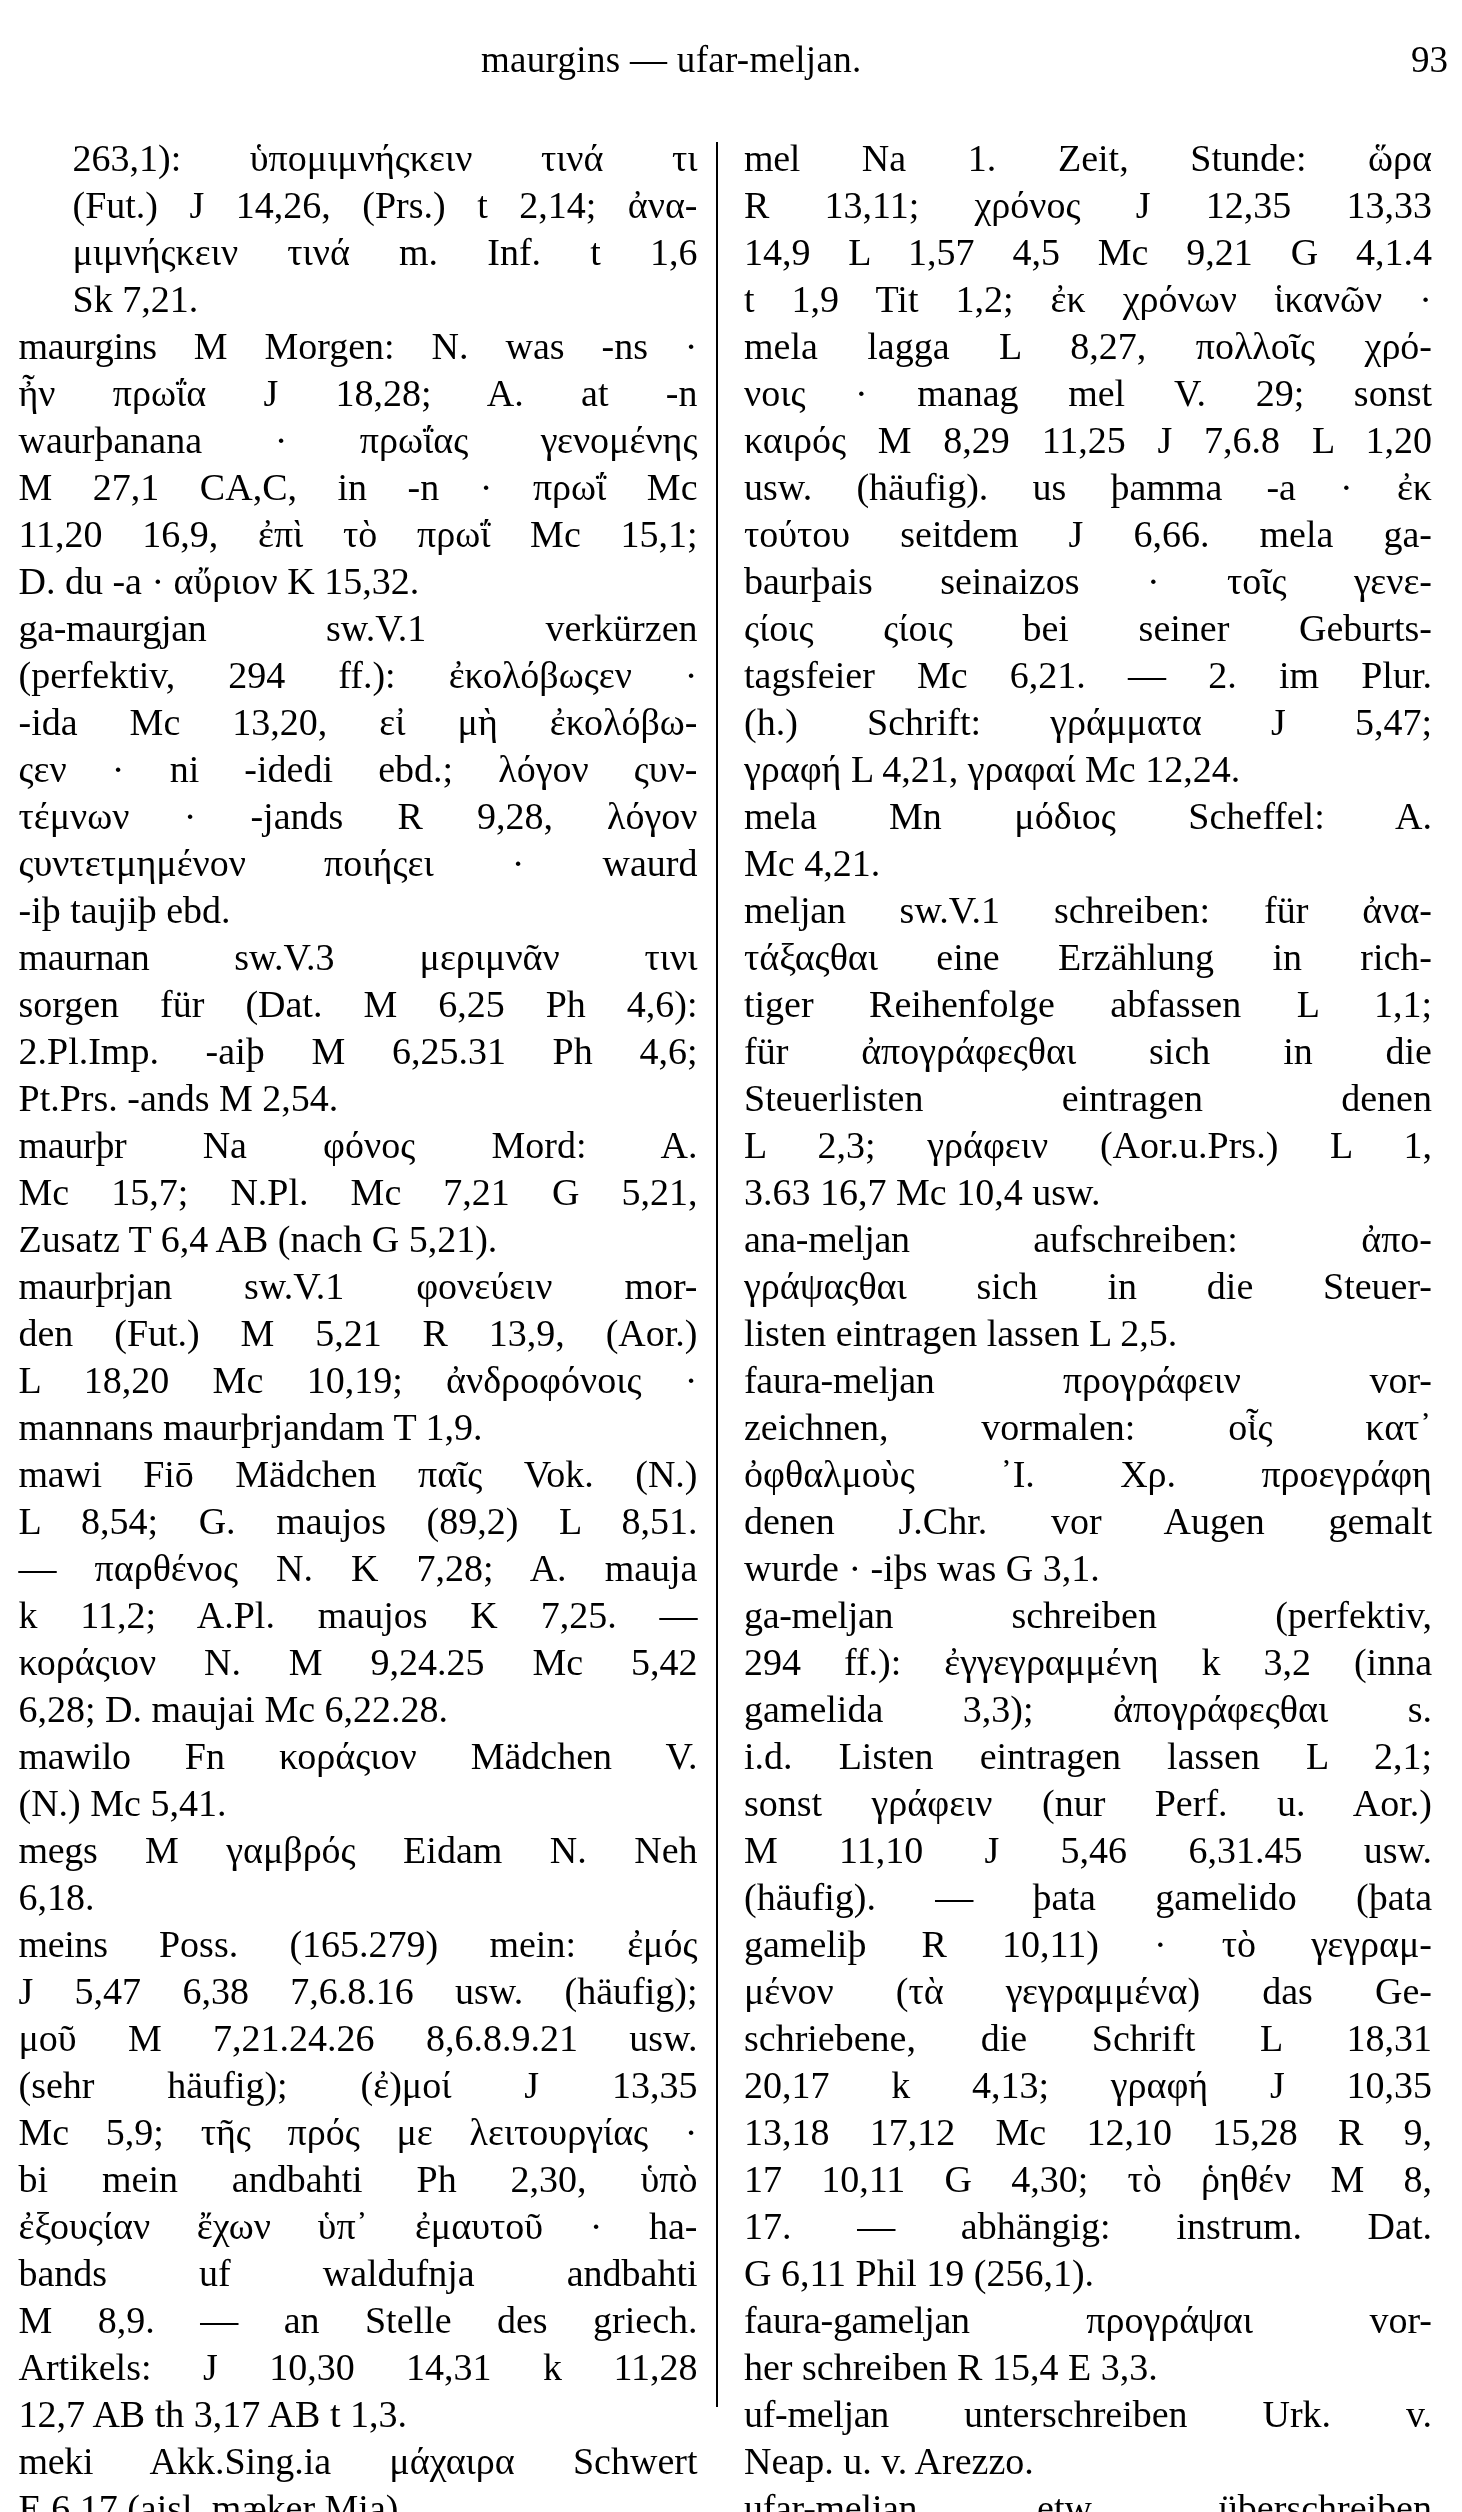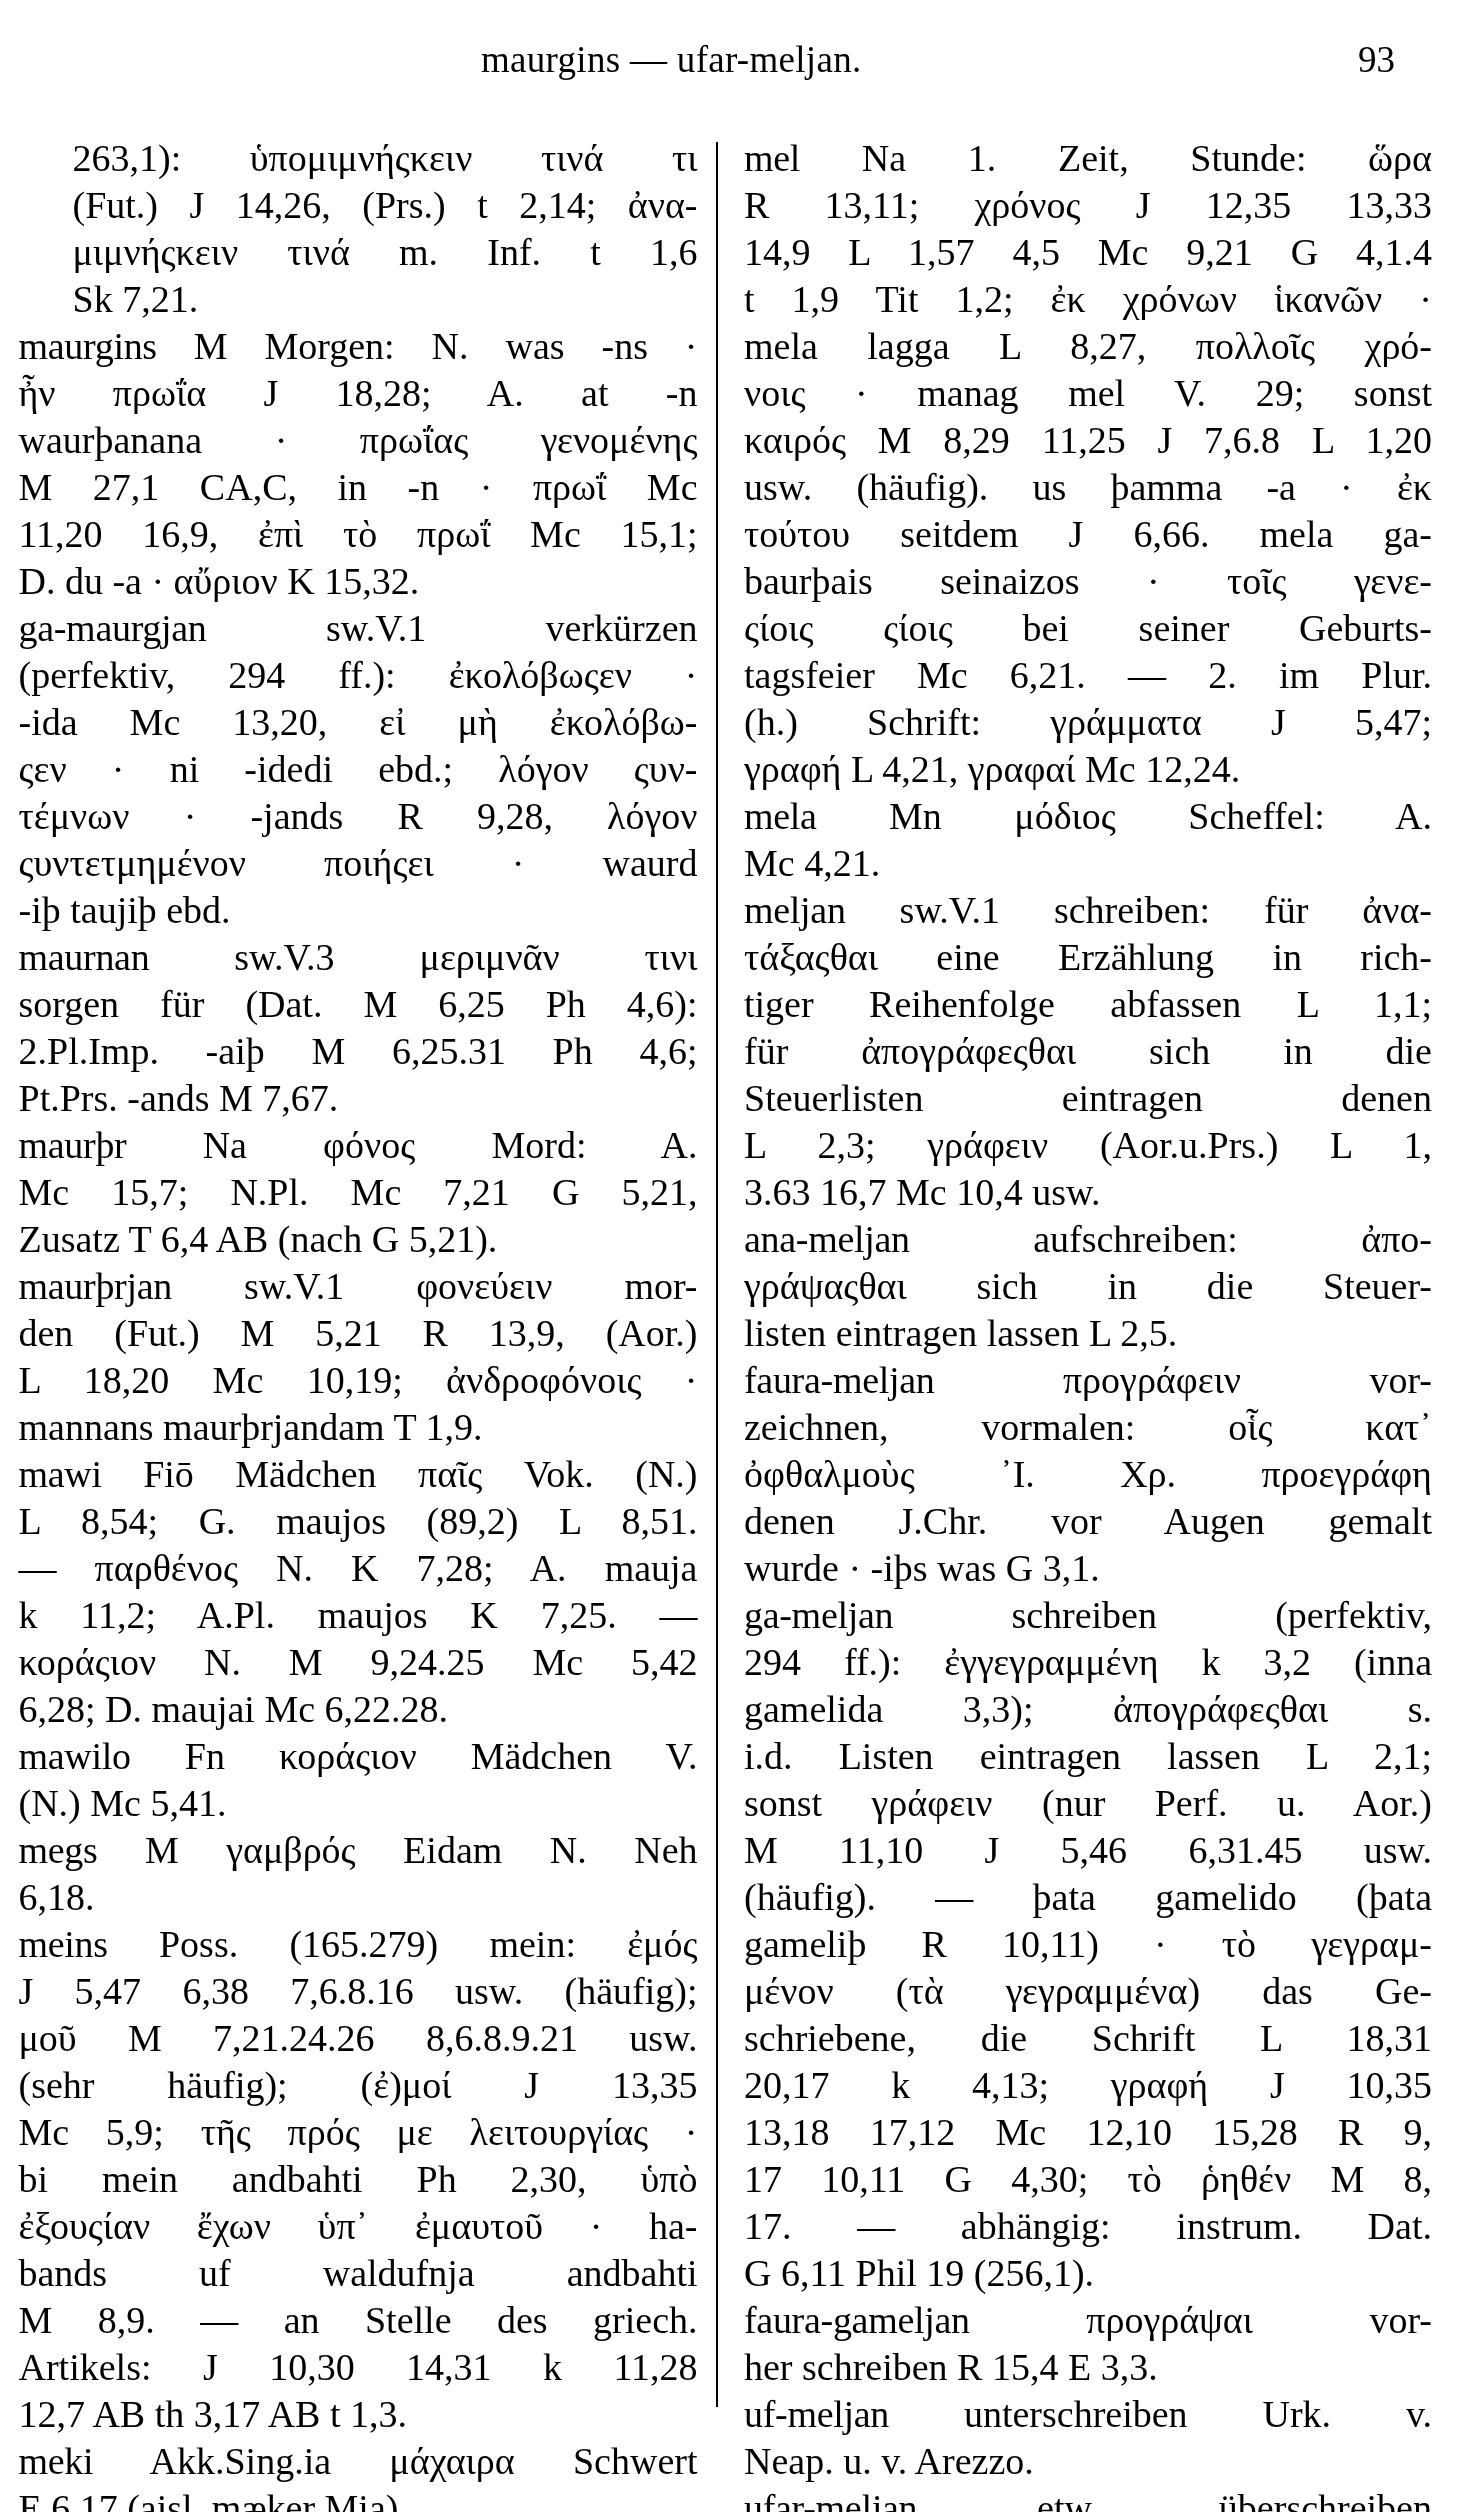--- a/index.html
+++ b/index.html
@@ -9,21 +9,21 @@
     color: #000;
   }
   .page-header {
     position: absolute; top: 38px; left: 0; width: 1434px; height: 56px;
   }
   .running-title {
     position: absolute; left: 481px; top: 0; font-size: 37px;
     font-family: "Liberation Serif", serif; letter-spacing: 0.3px;
   }
   .page-number {
-    position: absolute; left: 1358px; top: 0; font-size: 37px;
+    position: absolute; left: 1411px; top: 0; font-size: 37px;
     font-family: "Liberation Serif", serif;
   }
   .column {
     position: absolute; top: 135px;
     font-family: "Liberation Serif", serif;
     font-size: 38px; line-height: 47px;
     text-align: justify;
   }
   .col-left  { left: 18.5px;  width: 679px; }
   .col-right { left: 744px; width: 688px; }
@@ -66,21 +66,21 @@
       <span class="line">-ida Mc 13,20, εἰ μὴ ἐκολόβω-</span>
       <span class="line">ςεν · ni -idedi ebd.; λόγον ςυν-</span>
       <span class="line">τέμνων · -jands R 9,28, λόγον</span>
       <span class="line">ςυντετμημένον ποιήςει · waurd</span>
       <span class="line last">-iþ taujiþ ebd.</span>
     </div>
     <div class="entry">
       <span class="line"><span class="hw">maurnan</span> <span> sw.V.3 μεριμνᾶν τινι</span></span>
       <span class="line">sorgen für (Dat. M 6,25 Ph 4,6):</span>
       <span class="line">2.Pl.Imp. -aiþ M 6,25.31 Ph 4,6;</span>
-      <span class="line last">Pt.Prs. -ands M 7,67.</span>
+      <span class="line last">Pt.Prs. -ands M 2,54.</span>
     </div>
     <div class="entry">
       <span class="line"><span class="hw">maurþr</span> <span> Na φόνος Mord: A.</span></span>
       <span class="line">Mc 15,7; N.Pl. Mc 7,21 G 5,21,</span>
       <span class="line last">Zusatz T 6,4 AB (nach G 5,21).</span>
     </div>
     <div class="entry">
       <span class="line"><span class="hw">maurþrjan</span> <span> sw.V.1 φονεύειν mor-</span></span>
       <span class="line">den (Fut.) M 5,21 R 13,9, (Aor.)</span>
       <span class="line">L 18,20 Mc 10,19; ἀνδροφόνοις ·</span>

